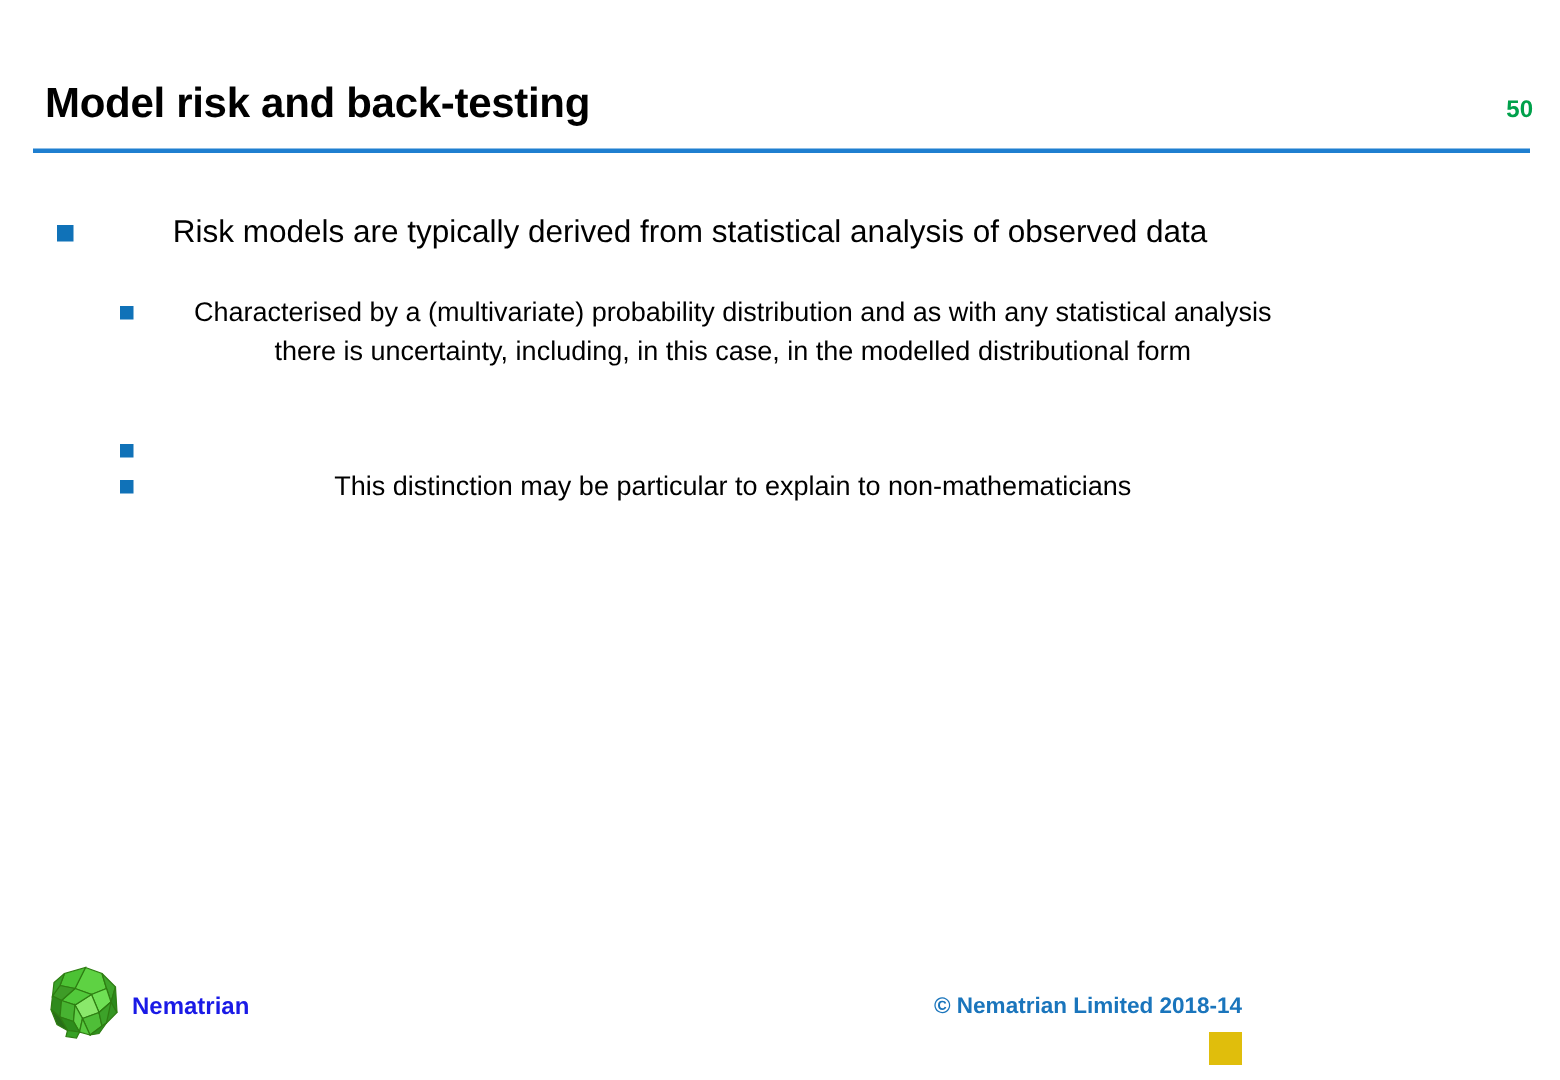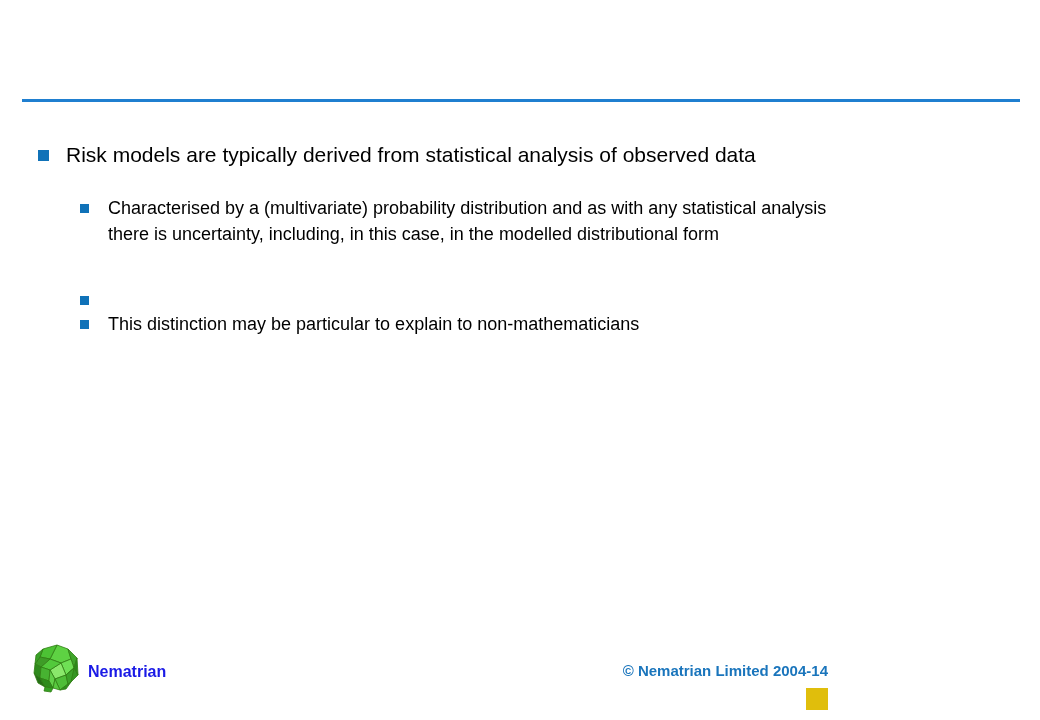--- a/index.html
+++ b/index.html
@@ -58,20 +58,21 @@
     height: 3px;
     background: #1F7FD0;
   }
 
   
   .body {
     position: absolute;
     left: 0;
     top: 140px;
     width: 924px;
+    text-align: center;
   }
 
   .bullet {
     position: relative;
     display: block;
   }
 
   .bullet-l1 {
     padding-left: 66px;
     padding-right: 70px;
@@ -153,20 +154,24 @@
     width: 22px;
     height: 22px;
     background: #E0BE0C;
   }
 </style>
 </head>
 <body>
 
 <div class="slide">
 
+  <div class="title-row">
+    <div class="slide-title">Model risk and back-testing</div>
+    <div class="slide-number">50</div>
+  </div>
   <div class="title-rule"></div>
 
   <div class="body">
 
     <div class="bullet bullet-l1">
       <span class="marker marker-l1"></span>
       <span>Risk models are typically derived from statistical analysis of observed data</span>
     </div>
 
     <div class="gap-md"></div>
@@ -221,19 +226,19 @@
           <polygon points="13,7 10,15 5,22 6,13" fill="#3AA128"></polygon>
           <polygon points="47,16 48,33 44,26" fill="#2C8A1C"></polygon>
           <polygon points="38,42 41,40 36,47 30,48" fill="#2F901E"></polygon>
           <polygon points="15,45 23,46 21,50 14,49" fill="#36A024"></polygon>
         </g>
       </svg>
     </div>
 
     <div class="brand-name">Nematrian</div>
 
-    <div class="copyright">© Nematrian Limited 2004-14</div>
+    <div class="copyright">© Nematrian Limited 2018-14</div>
 
     <div class="gold-square"></div>
 
   </div>
 
 </div>
 
 </body></html>

